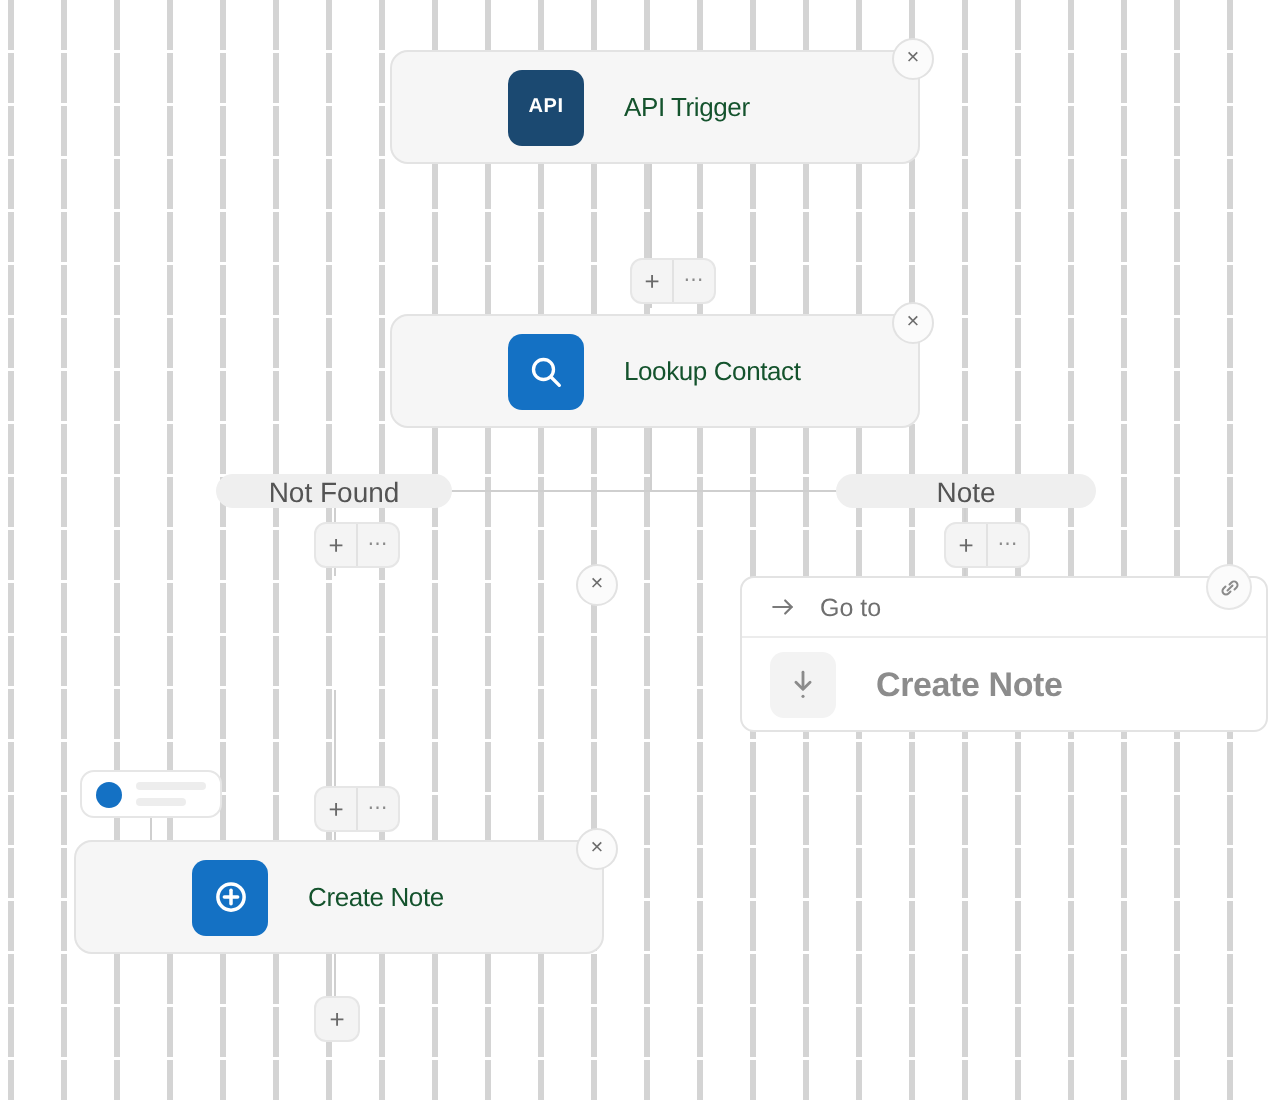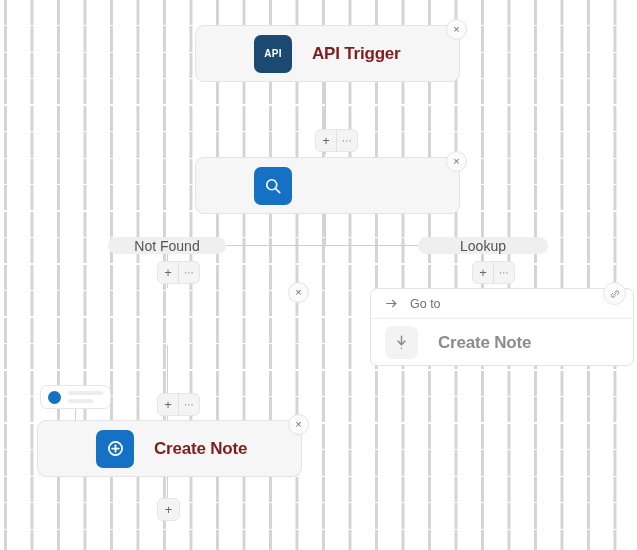--- a/index.html
+++ b/index.html
@@ -52,23 +52,23 @@
     width: 38px; height: 38px;
     border-radius: 7px;
     flex: 0 0 auto;
     display: flex;
     align-items: center;
     justify-content: center;
     margin-left: 44px;
   }
   .node .title {
     margin-left: 20px;
-    font-size: 17px;
-    font-weight: 700;
-    color: #7f1d1d;
+    font-size: 13px;
+    font-weight: 400;
+    color: #14532d;
     letter-spacing: -0.2px;
     white-space: nowrap;
   }
   .tile-api {
     background: #1b4971;
     color: #ffffff;
     font-size: 10px;
     font-weight: 700;
     letter-spacing: 0.3px;
   }
@@ -261,25 +261,26 @@
     <div class="btn">⋯</div>
   </div>
 
   <div class="node" style="left:195px; top:157px; width:265px; height:57px;">
     <div class="tile tile-blue">
       <svg width="20" height="20" viewBox="0 0 24 24" fill="none" stroke="#ffffff" stroke-width="2" stroke-linecap="round">
         <circle cx="10.5" cy="10.5" r="6"></circle>
         <line x1="15" y1="15" x2="20" y2="20"></line>
       </svg>
     </div>
+    <div class="title">Lookup Contact</div>
   </div>
   <div class="close-badge" style="left:446px; top:151px;">×</div>
 
   <div class="pill" style="left:108px; top:237px; width:118px;">Not Found</div>
-  <div class="pill" style="left:418px; top:237px; width:130px;">Lookup</div>
+  <div class="pill" style="left:418px; top:237px; width:130px;">Note</div>
 
   <div class="ctrl" style="left:157px; top:261px; width:41px;">
     <div class="btn">+</div>
     <div class="btn">⋯</div>
   </div>
   <div class="ctrl" style="left:472px; top:261px; width:41px;">
     <div class="btn">+</div>
     <div class="btn">⋯</div>
   </div>
 

